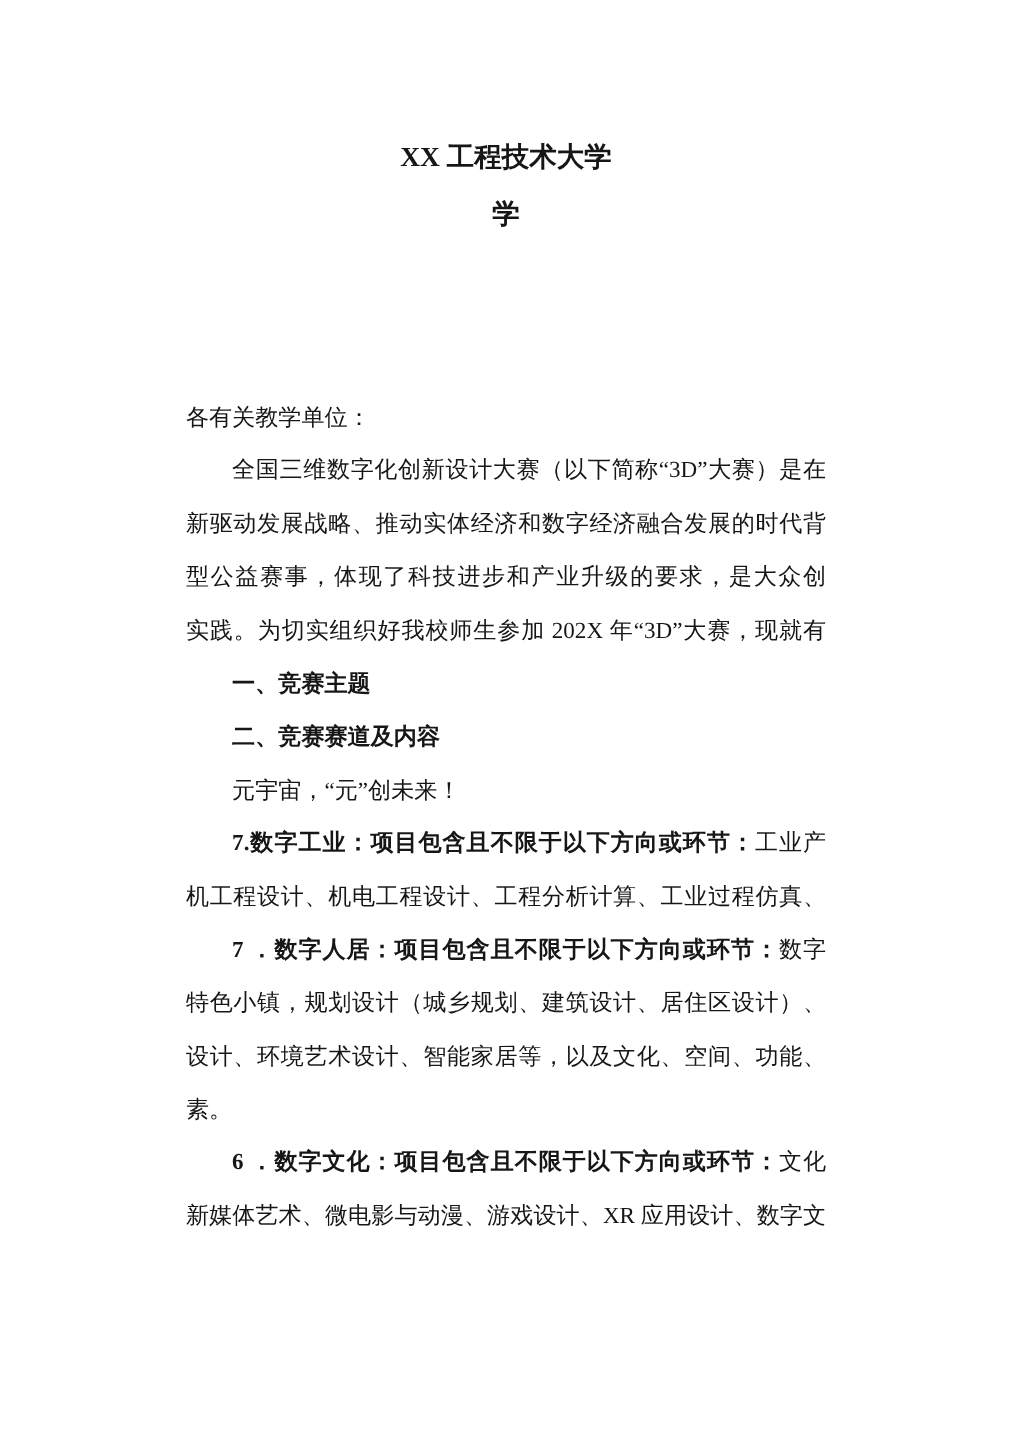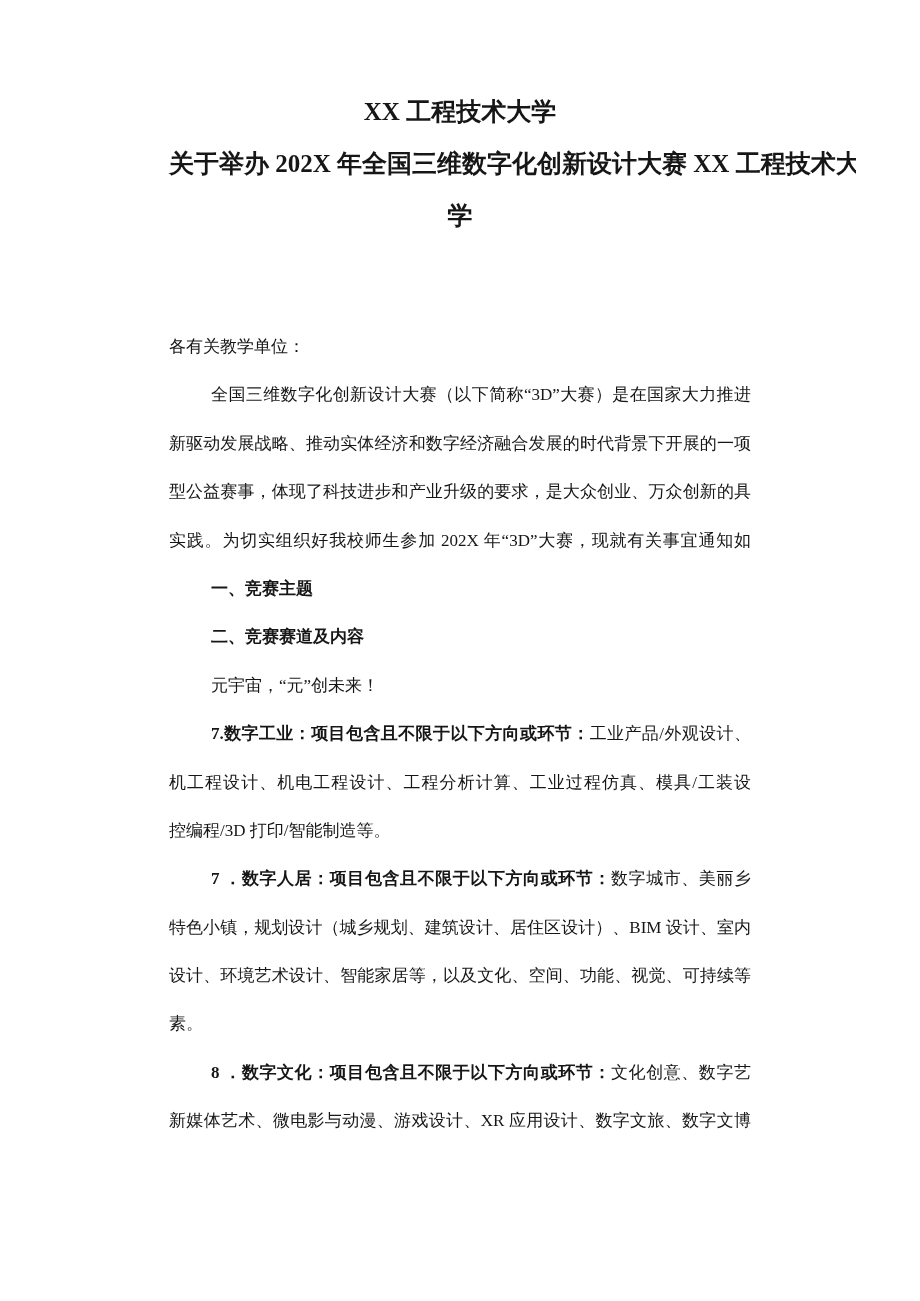--- a/index.html
+++ b/index.html
@@ -5,72 +5,70 @@
   html, body { margin: 0; padding: 0; background: #ffffff; }
   .page {
     position: relative;
     width: 792px;
     height: 1301px;
     margin: 0 auto;
     background: #ffffff;
     color: #161616;
     font-family: "Liberation Serif", "DejaVu Serif", serif;
     box-sizing: border-box;
-    padding: 86px 105px 0 105px;
+    padding: 118px 105px 0 105px;
     overflow: hidden;
   }
   .title-block {
     text-align: center;
     font-weight: bold;
     font-size: 25px;
     line-height: 52px;
     height: 208px;
   }
   .title-line {
     height: 52px;
     white-space: nowrap;
     overflow: visible;
   }
   .body-block {
     margin-top: 29px;
-    font-size: 17px;
+    font-size: 21px;
   }
   .line {
     height: 48.4px;
     line-height: 48.4px;
     overflow: hidden;
   }
   .line.indent { text-indent: 42px; }
   .line.justify {
     text-align: justify;
     text-align-last: justify;
   }
   .seg.bold { font-weight: bold; text-align: center; }
 </style>
 </head>
 <body>
 
 <div class="page">
   <div class="title-block">
     <div class="title-line">XX 工程技术大学</div>
-    <div class="title-line">关于举办 202X 年全国三维数字化创新设计大赛 XX 工程技术大</div>
     <div class="title-line">学</div>
   </div>
   <div class="body-block" id="body-lines">
       <div class="line"><span class="seg">各有关教学单位：</span></div>
       <div class="line indent justify"><span class="seg">全国三维数字化创新设计大赛（以下简称“3D”大赛）是在国家大力推进创</span></div>
       <div class="line justify"><span class="seg">新驱动发展战略、推动实体经济和数字经济融合发展的时代背景下开展的一项大</span></div>
       <div class="line justify"><span class="seg">型公益赛事，体现了科技进步和产业升级的要求，是大众创业、万众创新的具体</span></div>
       <div class="line justify"><span class="seg">实践。为切实组织好我校师生参加 202X 年“3D”大赛，现就有关事宜通知如下：</span></div>
       <div class="line indent"><span class="seg bold">一、竞赛主题</span></div>
       <div class="line indent"><span class="seg bold">二、竞赛赛道及内容</span></div>
       <div class="line indent"><span class="seg">元宇宙，“元”创未来！</span></div>
       <div class="line indent justify"><span class="seg bold">7.数字工业：项目包含且不限于以下方向或环节：</span><span class="seg">工业产品/外观设计、人</span></div>
       <div class="line justify"><span class="seg">机工程设计、机电工程设计、工程分析计算、工业过程仿真、模具/工装设计、数</span></div>
-      <div class="line"><span class="seg">控编程/3D 打印/智能制造等。</span></div>
       <div class="line indent justify"><span class="seg bold">7 ．数字人居：项目包含且不限于以下方向或环节：</span><span class="seg">数字城市、美丽乡村、</span></div>
       <div class="line justify"><span class="seg">特色小镇，规划设计（城乡规划、建筑设计、居住区设计）、BIM 设计、室内外</span></div>
       <div class="line justify"><span class="seg">设计、环境艺术设计、智能家居等，以及文化、空间、功能、视觉、可持续等要</span></div>
       <div class="line"><span class="seg">素。</span></div>
-      <div class="line indent justify"><span class="seg bold">8 ．数字文化：项目包含且不限于以下方向或环节：</span><span class="seg">文化创意、数字艺术、</span></div>
+      <div class="line indent justify"><span class="seg bold">6 ．数字文化：项目包含且不限于以下方向或环节：</span><span class="seg">文化创意、数字艺术、</span></div>
       <div class="line justify"><span class="seg">新媒体艺术、微电影与动漫、游戏设计、XR 应用设计、数字文旅、数字文博等，</span></div>
     </div>
 </div>
 
 </body></html>

